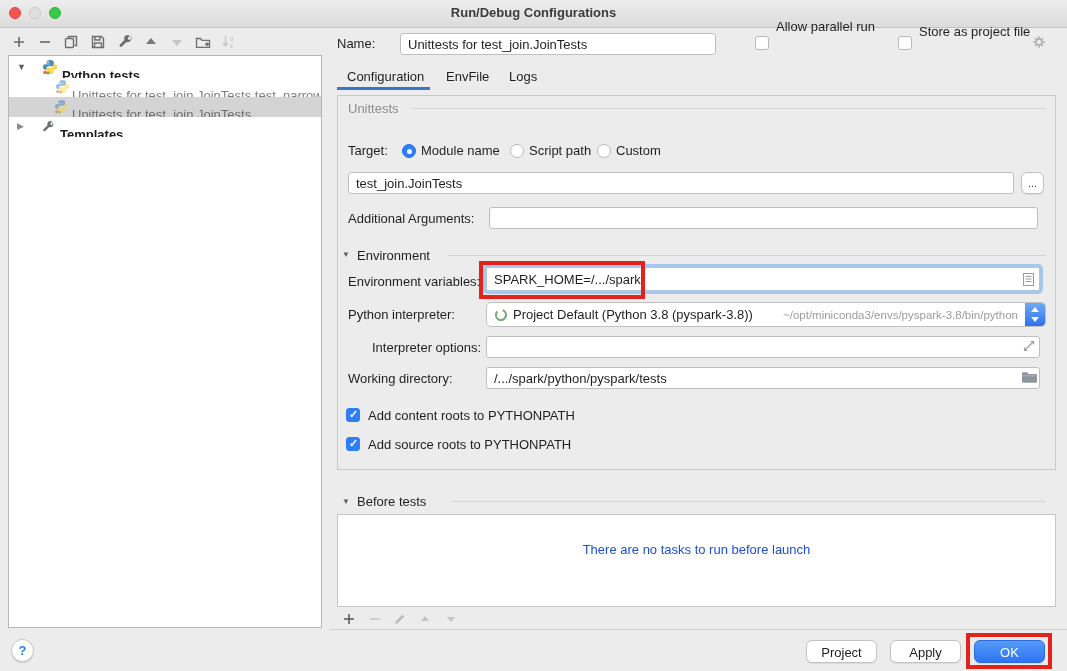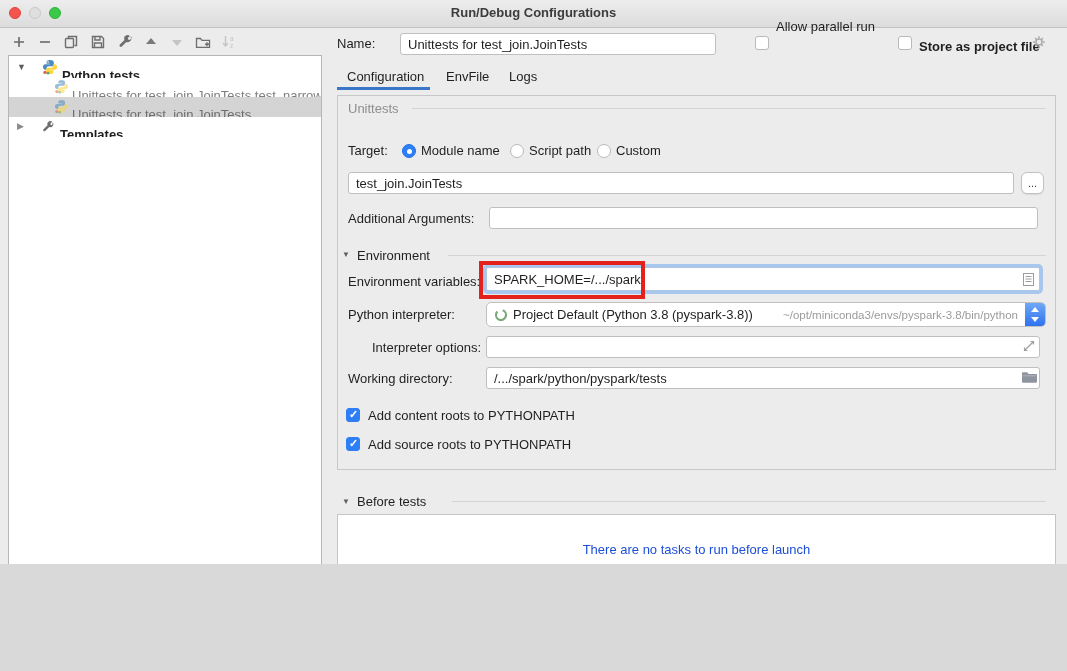--- a/index.html
+++ b/index.html
@@ -1,16 +1,16 @@
 <!DOCTYPE html>
 <html><head>
 <meta charset="utf-8">
 <style>
   html,body{margin:0;padding:0;background:#d9d9d9;}
-  #window{position:relative;width:1067px;height:564px;background:#ececec;
+  #window{position:relative;width:1067px;height:671px;background:#ececec;
     font-family:"Liberation Sans",sans-serif;font-size:13px;color:#1f1f1f;overflow:hidden;}
   .abs{position:absolute;}
   
   #titlebar{position:absolute;left:0;top:0;width:1067px;height:27px;
     background:linear-gradient(#ededed,#dcdcdc);border-bottom:1px solid #c2c2c2;}
   .light{position:absolute;top:7px;width:12px;height:12px;border-radius:50%;box-sizing:border-box;}
   .light.red{left:9px;background:#f4534e;border:1px solid #e2453f;}
   .light.gray{left:29px;background:#dfdfdf;border:1px solid #c8c8c8;}
   .light.green{left:49px;background:#3ac948;border:1px solid #2eb53a;}
   #title-text{position:absolute;left:0;top:0;width:100%;line-height:26px;text-align:center;
@@ -145,21 +145,21 @@
         <svg width="16" height="16" viewBox="0 0 16 16">
             <path fill="#4B8BBE" d="M7.9 1C5.8 1 4.6 1.9 4.6 3.3v1.5h3.5v.5H3.3C1.9 5.3 1 6.4 1 8s.9 2.7 2.3 2.7h1.3V9.2c0-1.1.9-2 2-2h3.4c1 0 1.8-.8 1.8-1.8V3.3C11.8 1.9 10 1 7.9 1z"></path>
             <circle fill="#fff" cx="6.1" cy="3.1" r=".8"></circle>
             <path fill="#FFD43B" d="M8.1 15c2.1 0 3.3-.9 3.3-2.3v-1.5H7.9v-.5h4.8c1.4 0 2.3-1.1 2.3-2.7s-.9-2.7-2.3-2.7h-1.3v1.5c0 1.1-.9 2-2 2H6c-1 0-1.8.8-1.8 1.8v2.1C4.2 14.1 6 15 8.1 15z"></path>
             <circle fill="#e0604c" cx="3" cy="13.4" r="1.7"></circle>
             <circle fill="#59a869" cx="6" cy="14.2" r="1.4"></circle>
           </svg>
       </span>
       <span class="lbl bold" style="left:53px;">Python tests</span>
     </div>
-    <div class="trow" style="top:22px;">
+    <div class="trow" style="top:22px;text-align:center;">
       <span class="icon16" style="left:45px;opacity:.55;">
         <svg width="15" height="15" viewBox="0 0 16 16">
             <path fill="#4B8BBE" d="M7.9 1C5.8 1 4.6 1.9 4.6 3.3v1.5h3.5v.5H3.3C1.9 5.3 1 6.4 1 8s.9 2.7 2.3 2.7h1.3V9.2c0-1.1.9-2 2-2h3.4c1 0 1.8-.8 1.8-1.8V3.3C11.8 1.9 10 1 7.9 1z"></path>
             <path fill="#FFD43B" d="M8.1 15c2.1 0 3.3-.9 3.3-2.3v-1.5H7.9v-.5h4.8c1.4 0 2.3-1.1 2.3-2.7s-.9-2.7-2.3-2.7h-1.3v1.5c0 1.1-.9 2-2 2H6c-1 0-1.8.8-1.8 1.8v2.1C4.2 14.1 6 15 8.1 15z"></path>
             <circle fill="#e0604c" cx="3" cy="13.4" r="1.7"></circle>
             <circle fill="#59a869" cx="6" cy="14.2" r="1.4"></circle>
           </svg>
       </span>
       <span class="lbl graytext" style="left:63px;">Unittests for test_join.JoinTests.test_narrow</span>
     </div>
@@ -183,21 +183,21 @@
       </span>
       <span class="lbl bold" style="left:51px;">Templates</span>
     </div>
   </div>
 
   <span class="flabel" style="left:337px;top:36px;">Name:</span>
   <input class="tinput" style="left: 400px; top: 33px; width: 316px;" value="Unittests for test_join.JoinTests">
   <div class="cb" style="left:755px;top:36px;"></div>
   <span class="flabel" style="left:776px;top:19px;">Allow parallel run</span>
   <div class="cb" style="left:898px;top:36px;"></div>
-  <span class="flabel" style="left:919px;top:39px;font-weight:bold;">Store as project file</span>
+  <span class="flabel" style="left:919px;top:24px;">Store as project file</span>
   <span class="abs" style="left:1031px;top:34px;">
     <svg width="16" height="16" viewBox="0 0 16 16">
         <g stroke="#ababab" stroke-width="1.5" fill="none">
           <circle cx="8" cy="8" r="3"></circle>
           <path d="M8 2.2v2M8 11.8v2M2.2 8h2M11.8 8h2M4.1 4.1l1.4 1.4M10.5 10.5l1.4 1.4M11.9 4.1l-1.4 1.4M5.5 10.5l-1.4 1.4"></path>
         </g>
       </svg>
   </span>
 
   <span class="tab" style="left:347px;">Configuration</span>

